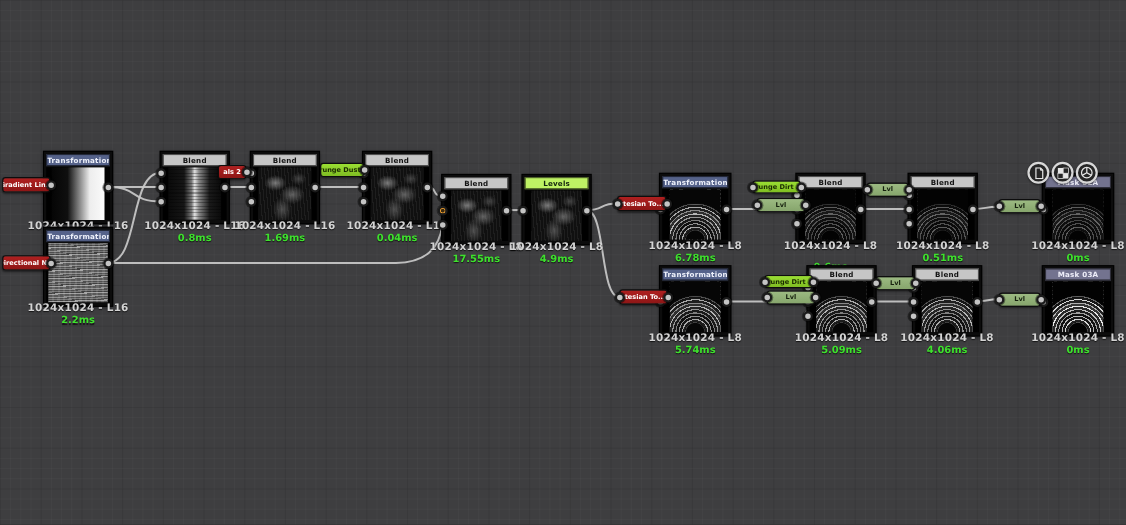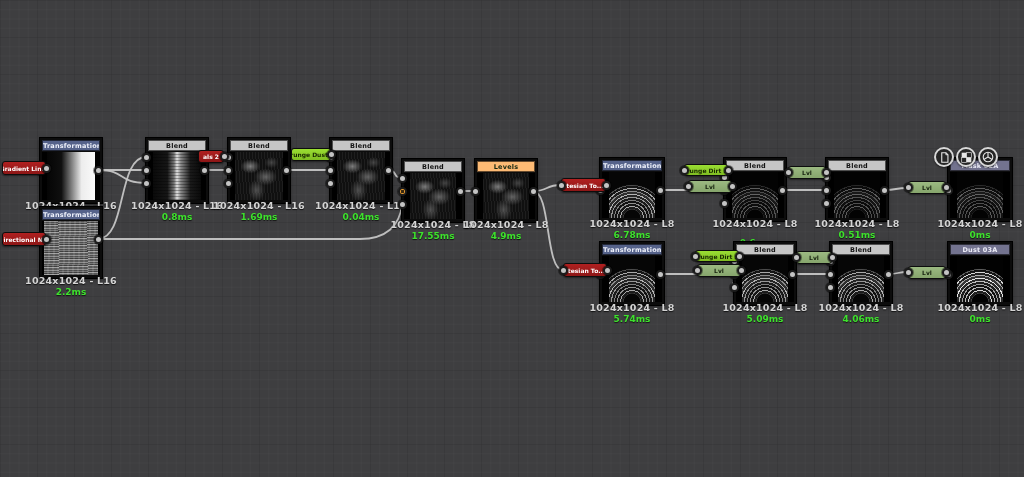--- a/index.html
+++ b/index.html
@@ -15,21 +15,21 @@
     font-family:"DejaVu Sans","Liberation Sans",sans-serif;
   }
   #wires{position:absolute;left:0;top:0;}
   #wires path{fill:none;stroke:#c9c9c9;stroke-width:1.8;opacity:.92;}
 
   .node{position:absolute;background:#0c0c0c;padding:2px;box-shadow:0 0 0 1px #000,0 1px 4px rgba(0,0,0,.55);}
   .node-header{height:11px;line-height:11px;text-align:center;font-size:6.5px;font-weight:bold;
     letter-spacing:.2px;overflow:hidden;white-space:nowrap;border:1px solid rgba(0,0,0,.6);box-sizing:border-box;}
   .h-transform{background:#55628a;color:#eef1fb;}
   .h-blend{background:#c6c6c6;color:#141414;}
-  .h-levels{background:#fdba74;color:#14260f;}
+  .h-levels{background:#bef264;color:#14260f;}
   .h-mask{background:#73738f;color:#ededf8;}
   .node-body{margin-top:1px;background:#000;position:relative;overflow:hidden;}
   .thumb{position:absolute;top:0;height:100%;left:50%;transform:translateX(-50%);}
 
   .t-gradient{background:linear-gradient(90deg,#050505 0%,#0f0f0f 30%,#ededed 72%,#fafafa 100%);}
   .t-noise{background:
       repeating-linear-gradient(92deg, rgba(255,255,255,.10) 0 2px, transparent 2px 5px),
       repeating-linear-gradient(178deg,#8f8f8f 0 1px,#4e4e4e 1px 2px,#767676 2px 3px,#3f3f3f 3px 4px,#a0a0a0 4px 5px,#585858 5px 7px);}
   .t-streak{background:
       repeating-linear-gradient(0deg, rgba(0,0,0,.30) 0 1px, transparent 1px 3px),
@@ -253,21 +253,21 @@
         <div class="thumb t-rings" style="width: 46px;"></div>
       </div>
       <div class="node-caption" style="top: 60px;">1024x1024 - L8</div>
       <div class="node-time" style="top: 72px;">4.06ms</div>
     </div>
     <div class="pin" style="left: 825.5px; top: 256.5px;"></div>
     <div class="pin" style="left: 825.5px; top: 269.5px;"></div>
     <div class="pin" style="left: 825.5px; top: 282.5px;"></div>
     <div class="pin" style="left: 883.5px; top: 269.5px;"></div>
     <div class="node" style="left: 948px; top: 242px; width: 60px; height: 59px;">
-      <div class="node-header h-mask"><span>Dust 03A</span></div>
+      <div class="node-header h-mask"><span>Mask 03A</span></div>
       <div class="node-body" style="height: 46px;">
         <div class="thumb t-rings bright" style="width: 46px;"></div>
       </div>
       <div class="node-caption" style="top: 60px;">1024x1024 - L8</div>
       <div class="node-time" style="top: 72px;">0ms</div>
     </div>
     <div class="pin" style="left: 943.5px; top: 269.5px;"></div>
     <div class="pill c-red" style="left: 2px; top: 161px; width: 44px; height: 14px;">
       <span>Gradient Lin...</span>
     </div>

